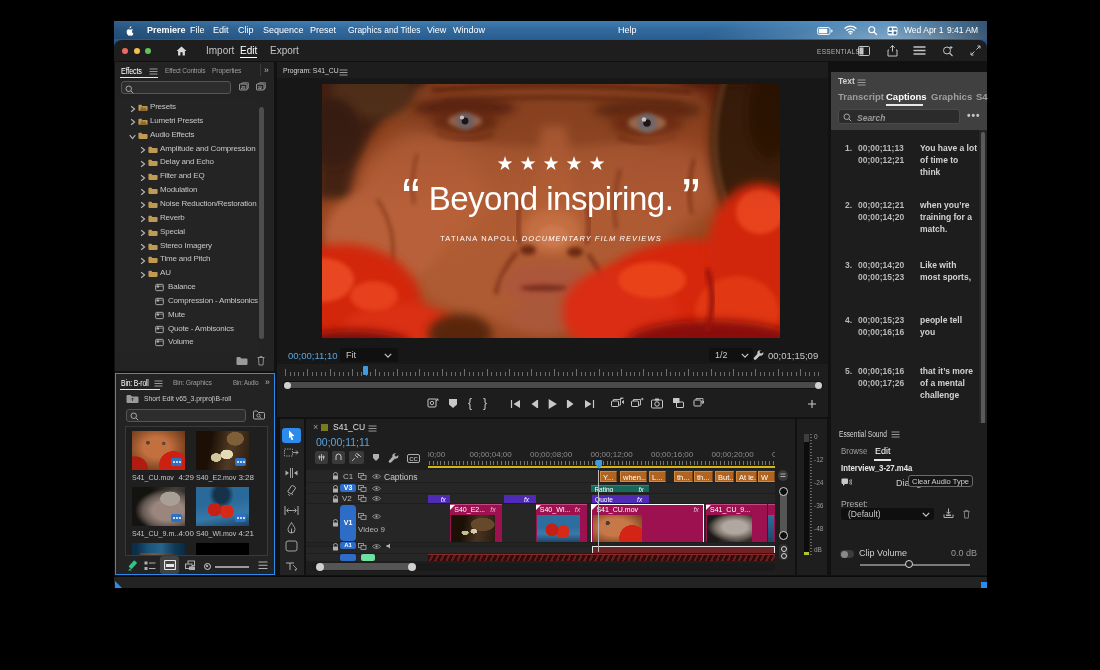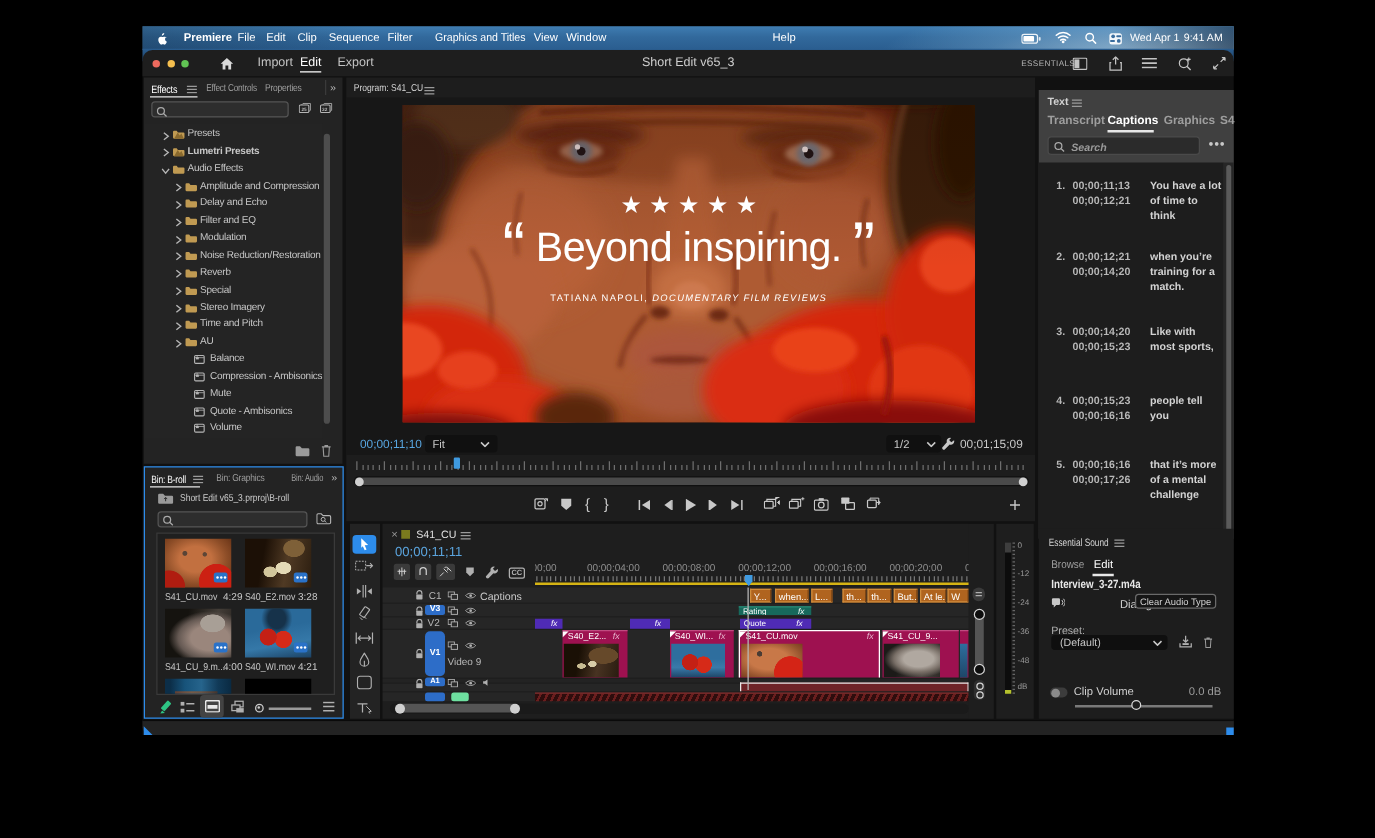--- a/index.html
+++ b/index.html
@@ -18,21 +18,21 @@
 </div>
 <div class="a" id="menuitems" style="left:114px;top:21px;width:873px;height:19px;color:#fff;font-size:10.5px;">
   <svg class="a" style="left:12px;top:5px" width="8" height="10" viewBox="0 0 24 28">
     <path fill="#fff" d="M16.2 0c.2 1.7-.5 3.3-1.5 4.5-1 1.2-2.7 2.1-4.3 2 -.2-1.6.6-3.3 1.5-4.3C13 1 14.8.1 16.2 0zM21.4 9.5c-2.3 1.4-3.4 3.3-3.3 5.8.1 3 1.7 4.9 4.4 6.1-.8 2.1-1.7 3.7-3 5.2-1.1 1.2-2.1 1.9-3.5 1.4-.9-.3-1.9-.7-3-.7-1.1 0-2.2.4-3.1.7-1.3.5-2.3-.1-3.4-1.4C3.2 23.7 1.6 19.2 2 15.2c.4-3.6 2.8-6 5.8-6.1 1.1 0 2.3.5 3.3.8.7.2 1.5.3 2.3 0 1-.3 2.1-.8 3.4-.8 1.7 0 3.4.6 4.6 2.4z"></path>
   </svg>
   <span class="a" style="left:33px;top:4px;font-weight:bold;font-size:9px;">Premiere</span>
   <span class="a" style="left:76px;top:4px;font-size:9px;">File</span>
   <span class="a" style="left:99px;top:4px;font-size:9px;">Edit</span>
   <span class="a" style="left:124px;top:4px;font-size:9px;">Clip</span>
   <span class="a" style="left:149px;top:4px;font-size:9px;">Sequence</span>
-  <span class="a" style="left:196px;top:4px;font-size:9px;">Filter</span>
+  <span class="a" style="left:196px;top:4px;font-size:9px;">Preset</span>
   <span class="a" style="left:234px;top:4px;font-size:9px;transform:scaleX(.94);transform-origin:0 0;">Graphics and Titles</span>
   <span class="a" style="left:313px;top:4px;font-size:9px;">View</span>
   <span class="a" style="left:339px;top:4px;font-size:9px;">Window</span>
   <span class="a" style="left:504px;top:4px;font-size:9px;">Help</span>
   <svg class="a" style="left:703px;top:4.5px" width="16" height="10" viewBox="0 0 32 20">
     <rect x="1" y="3" width="25" height="14" rx="3.5" fill="none" stroke="#fff" stroke-width="2" opacity=".9"></rect>
     <rect x="3.5" y="5.5" width="17" height="9" rx="1.5" fill="#fff"></rect>
     <rect x="28" y="7" width="3" height="6" rx="1.5" fill="#fff" opacity=".8"></rect>
   </svg>
   <svg class="a" style="left:730px;top:4px" width="13" height="11" viewBox="0 0 26 22">
@@ -59,21 +59,20 @@
 <div class="a" id="titlebar" style="left:114px;top:40px;width:873px;height:21px;background:#1e1e1e;border-radius:8px 8px 0 0;color:#c3c3c3;font-size:10.5px;">
   <div class="a" style="left:8px;top:8px;width:6px;height:6px;border-radius:50%;background:#ee6a5e;"></div>
   <div class="a" style="left:19.5px;top:8px;width:6px;height:6px;border-radius:50%;background:#f5bf4f;"></div>
   <div class="a" style="left:31px;top:8px;width:6px;height:6px;border-radius:50%;background:#61c454;"></div>
   <svg class="a" style="left:62px;top:5.5px" width="11" height="10" viewBox="0 0 24 22">
     <path fill="#d9d9d9" d="M12 1 L23 11 L19.5 11 L19.5 21 L14.5 21 L14.5 14 L9.5 14 L9.5 21 L4.5 21 L4.5 11 L1 11 Z"></path>
   </svg>
   <span class="a" style="left:92px;top:5px;font-size:10px;">Import</span>
   <span class="a" style="left:126px;top:5px;font-size:10px;color:#fff;border-bottom:1.5px solid #fff;padding-bottom:1px;">Edit</span>
   <span class="a" style="left:156px;top:5px;font-size:10px;">Export</span>
-  <span class="a" style="left:0;top:5px;width:873px;text-align:center;color:#cecece;font-size:10px;">Short Edit v65_3</span>
   <span class="a" style="left:703px;top:7.5px;font-size:6.5px;letter-spacing:.3px;color:#b5b5b5;">ESSENTIALS</span>
   <svg class="a" style="left:744px;top:5.5px" width="12" height="10" viewBox="0 0 24 20">
     <rect x="1" y="1" width="22" height="18" rx="2" fill="none" stroke="#c3c3c3" stroke-width="2"></rect>
     <rect x="3" y="3" width="8" height="14" fill="#c3c3c3"></rect>
   </svg>
   <svg class="a" style="left:773px;top:4.5px" width="11" height="12" viewBox="0 0 22 24">
     <path d="M11 1 L11 13 M6.5 5.5 L11 1 L15.5 5.5" fill="none" stroke="#c3c3c3" stroke-width="2"></path>
     <path d="M4 10 L2 10 L2 22 L20 22 L20 10 L18 10" fill="none" stroke="#c3c3c3" stroke-width="2"></path>
   </svg>
   <svg class="a" style="left:799px;top:6px" width="13" height="9" viewBox="0 0 26 18">
@@ -132,21 +131,21 @@
       <span class="a" style="left:34px;top:3px;color:#c6c6c6;font-size:8px;letter-spacing:-.2px;">Presets</span>
       <svg class="a" style="left:13px;top:19.35px" width="7" height="8" viewBox="0 0 10 10">
         <path d="M3 1 L8 5 L3 9" fill="none" stroke="#b5b5b5" stroke-width="1.6"></path>
       </svg>
       <svg class="a" style="left:22px;top:18.85px" width="10" height="8" viewBox="0 0 24 18">
         <path d="M1 3 a2 2 0 0 1 2-2 H8 L10.5 4 H21 a2 2 0 0 1 2 2 V14 a2 2 0 0 1-2 2 H3 a2 2 0 0 1-2-2 Z" fill="#c09a52"></path>
       </svg>
       <svg class="a" style="left:22px;top:18.85px" width="10" height="8" viewBox="0 0 24 18">
         <path d="M3 16 L10 4 L14 10 L17 6 L22 16 Z" fill="#8a6a2e"></path>
       </svg>
-      <span class="a" style="left:34px;top:16.85px;color:#c6c6c6;font-size:8px;letter-spacing:-.2px;font-weight:bold;">Lumetri Presets</span>
+      <span class="a" style="left:34px;top:16.85px;color:#c6c6c6;font-size:8px;letter-spacing:-.2px;">Lumetri Presets</span>
       <svg class="a" style="left:13px;top:33.7px" width="7" height="7" viewBox="0 0 10 10">
         <path d="M1 3 L5 8 L9 3" fill="none" stroke="#b5b5b5" stroke-width="1.6"></path>
       </svg>
       <svg class="a" style="left:22px;top:32.7px" width="10" height="8" viewBox="0 0 24 18">
         <path d="M1 3 a2 2 0 0 1 2-2 H8 L10.5 4 H21 a2 2 0 0 1 2 2 V14 a2 2 0 0 1-2 2 H3 a2 2 0 0 1-2-2 Z" fill="#c09a52"></path>
       </svg>
       <span class="a" style="left:34px;top:30.7px;color:#c6c6c6;font-size:8px;letter-spacing:-.2px;">Audio Effects</span>
       <svg class="a" style="left:23px;top:47.05px" width="7" height="8" viewBox="0 0 10 10">
         <path d="M3 1 L8 5 L3 9" fill="none" stroke="#b5b5b5" stroke-width="1.6"></path>
       </svg>

